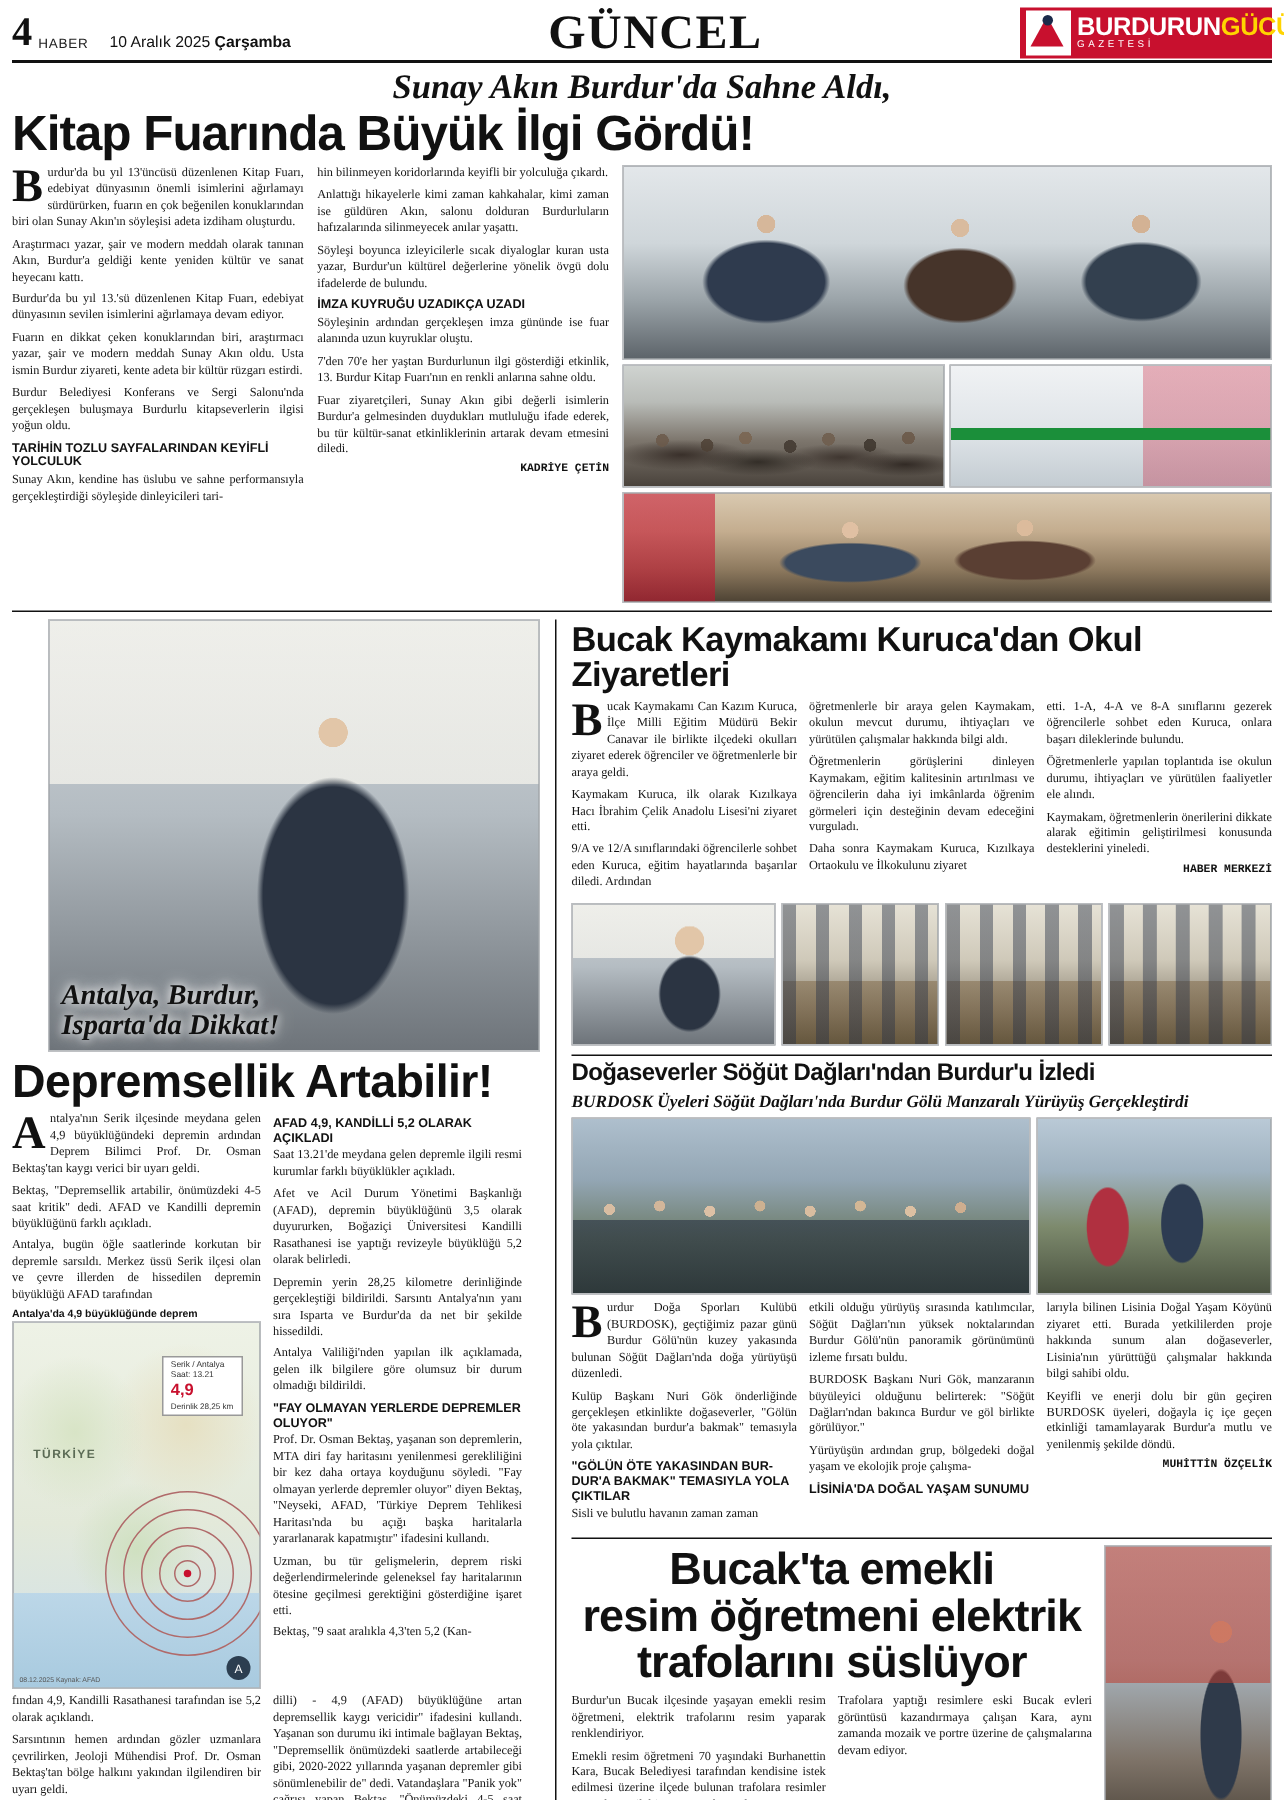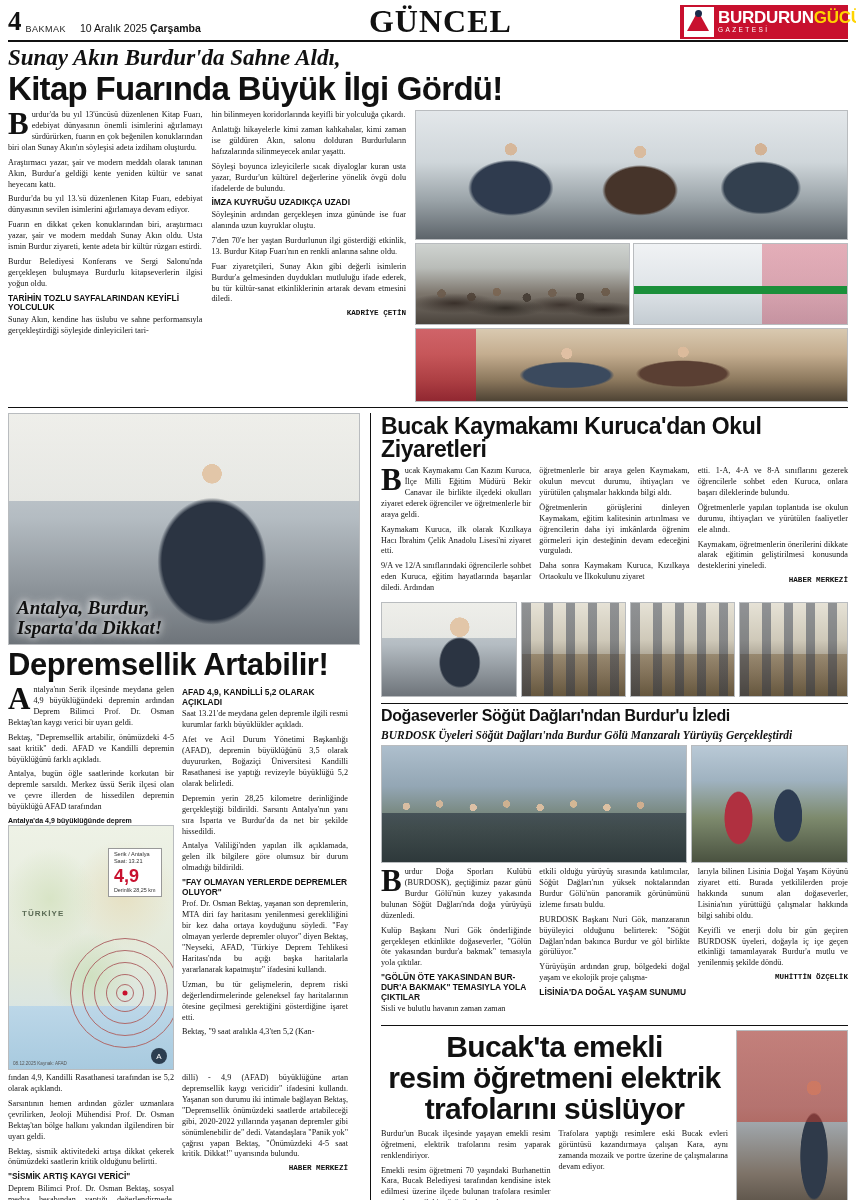--- a/index.html
+++ b/index.html
@@ -117,20 +117,21 @@
   }
 
   .kicker {
     font-family: "Liberation Serif", serif;
     font-style: italic;
     font-weight: bold;
     font-size: 23px;
     line-height: 1.05;
     color: #111;
     margin: 4px 0 0 0;
+    text-align: center;
   }
   .headline {
     font-family: "Liberation Sans", sans-serif;
     font-weight: bold;
     font-size: 33px;
     line-height: 1;
     letter-spacing: -0.7px;
     margin: 2px 0 5px 0;
     color: #111;
   }
@@ -332,21 +333,21 @@
   .mapfig .epi {
     position:absolute; left:50%; top:50%; width:5px;height:5px;
     background:#c8102e; border-radius:50%; transform:translate(-50%,-50%);
   }
   .mapfig .callout {
     position:absolute; right:7%; top:9%;
     background:#fff; border:0.7px solid #999; padding:2px 5px;
     font-family:"Liberation Sans", sans-serif; line-height:1.25;
   }
   .mapfig .callout .ttl { font-size:5.6px; color:#333; }
-  .mapfig .callout .mag { font-size:18px; font-weight:bold; color:#c8102e; }
+  .mapfig .callout .mag { font-size:11px; font-weight:bold; color:#c8102e; }
   .mapfig .callout .dep { font-size:5.4px; color:#333; }
   .mapfig .logo-badge{
     position:absolute; right:6px; bottom:5px;
     width:16px;height:16px;border-radius:50%;
     background:#2c3e50; color:#fff;
     font-size:8px; display:flex;align-items:center;justify-content:center;
     font-family:"Liberation Sans", sans-serif;
   }
   .mapfig .ts {
     position:absolute; left:4px; bottom:3px;
@@ -378,21 +379,21 @@
     margin: 2px 0 4px 0;
   }
 </style>
 </head>
 <body>
 
 <div class="page">
 
   <div class="masthead">
     <div class="page-num">4</div>
-    <div class="page-label">BAKMAK</div>
+    <div class="page-label">HABER</div>
     <div class="date-line">
       <span>10 Aralık 2025</span>
       <b>Çarşamba</b>
     </div>
     <div class="section-title">GÜNCEL</div>
     <div class="brandbox">
       <div class="brand-mark"></div>
       <div class="brand-text">
         <div class="brand-top">
           <span>BURDURUN</span><span class="gucu">GÜCÜ</span>
@@ -446,21 +447,21 @@
           <div class="ph-inner sc-booth"></div>
         </div>
       </div>
     </div>
   </div>
 
   <div style="display:flex; gap:10px; margin-top:5px;">
 
     <div style="width:352px;">
 
-      <div class="photo mapfig" style="height:232px;">
+      <div class="photo mapfig" style="height:288px;margin-left:24px;">
         <div class="ph-inner sc-teacher"></div>
         <div class="overlay-kicker">
           <div>Antalya, Burdur,</div>
           <div>Isparta'da Dikkat!</div>
         </div>
       </div>
 
       <div class="headline mid" style="font-size:31px; margin-top:4px;">Depremsellik Artabilir!</div>
 
       <div style="display:flex; gap:8px;">

